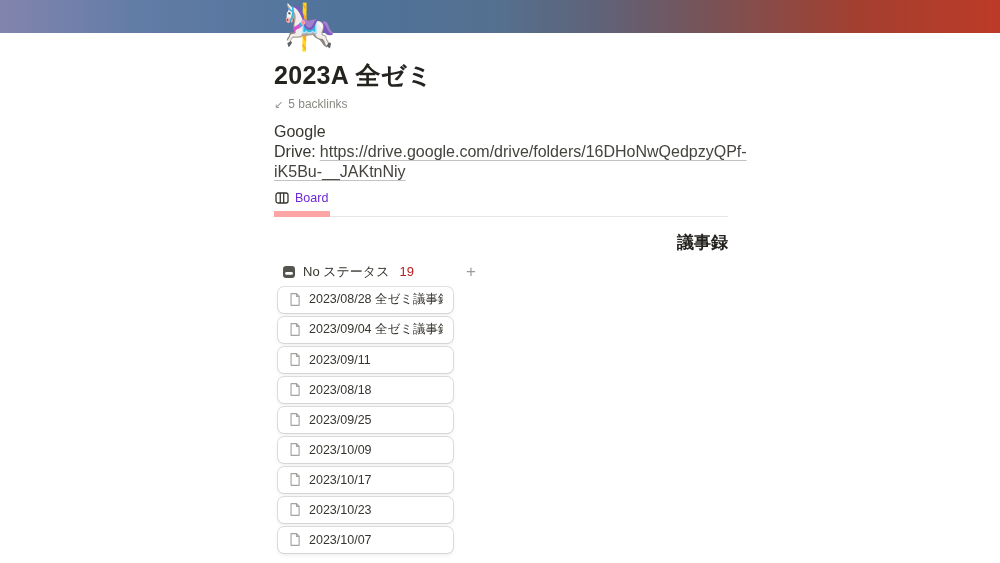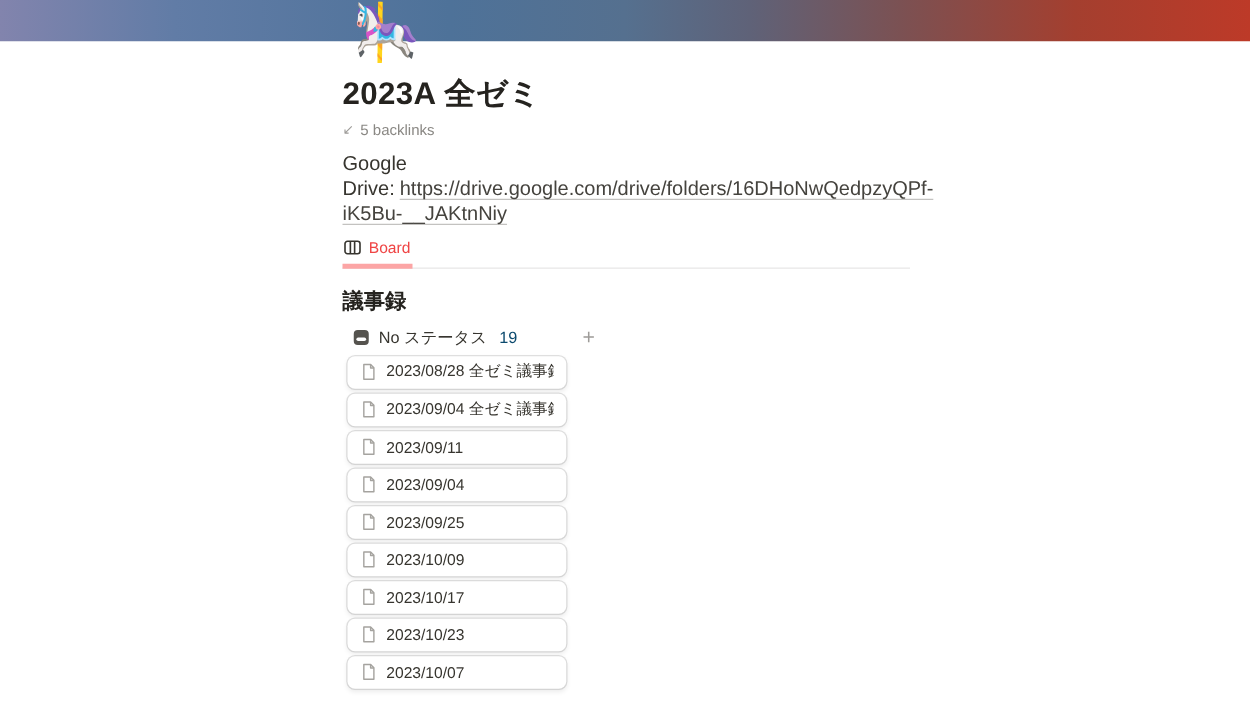--- a/index.html
+++ b/index.html
@@ -44,39 +44,39 @@
     text-decoration-color: rgba(55,53,47,0.3);
     text-underline-offset: 2.5px; cursor: pointer;
   }
   .tabbar {
     display: flex;
     border-bottom: 1px solid rgba(55,53,47,0.12);
     margin-bottom: 9px;
   }
   .tab {
     display: flex; align-items: flex-start; gap: 6px;
-    font-size: 12.5px; font-weight: 500; color: #ef4444;
+    font-size: 12.5px; font-weight: 500; color: #6d28d9;
     padding: 2px 2px 6px 1px;
-    border-bottom: 4px solid #fca5a5;
+    border-bottom: 6px solid #fca5a5;
     margin-bottom: -1.5px;
     cursor: pointer; width: fit-content;
   }
   .tab .tab-icon { display: inline-flex; }
   .section-heading {
     font-size: 17px; font-weight: 700; color: #25231f;
-    margin: 16px 0 11px 0; line-height: 1.2;
+    margin: 16px 0 11px 0; line-height: 1.2; text-align: right;
   }
   .board-column { width: 204px; }
   .group-header {
     display: flex; align-items: center; gap: 7px;
     padding-left: 8px; height: 16px;
   }
   .group-icon { display: inline-flex; flex: none; }
   .group-name { font-size: 13px; font-weight: 500; color: #37352f; white-space: nowrap; text-align: right; }
-  .group-count { font-size: 13px; color: #0c4a6e; margin-left: 3px; }
+  .group-count { font-size: 13px; color: #b91c1c; margin-left: 3px; }
   .add-card-button {
     margin-left: auto; margin-right: 2px;
     color: #9e9c99; font-size: 17px; font-weight: 400; line-height: 14px;
     cursor: pointer; background: none; border: none; padding: 0;
     font-family: inherit;
   }
   .card-list {
     margin-top: 7px; padding-left: 4px;
     display: flex; flex-direction: column; gap: 4px;
     width: 183px;
@@ -171,21 +171,21 @@
     </span>
     <span class="card-title">2023/09/11</span>
   </div>
         <div class="card">
     <span class="doc-icon">
       <svg width="14" height="15" viewBox="0 0 16 17" fill="none" stroke="#a5a39f" stroke-width="1.3" stroke-linejoin="round">
         <path d="M3.5 1.8h6.2l3 3v10.4h-9.2z"></path>
         <path d="M9.7 1.8v3.2h3"></path>
       </svg>
     </span>
-    <span class="card-title">2023/09/04</span>
+    <span class="card-title">2023/08/18</span>
   </div>
         <div class="card">
     <span class="doc-icon">
       <svg width="14" height="15" viewBox="0 0 16 17" fill="none" stroke="#a5a39f" stroke-width="1.3" stroke-linejoin="round">
         <path d="M3.5 1.8h6.2l3 3v10.4h-9.2z"></path>
         <path d="M9.7 1.8v3.2h3"></path>
       </svg>
     </span>
     <span class="card-title">2023/09/25</span>
   </div>

